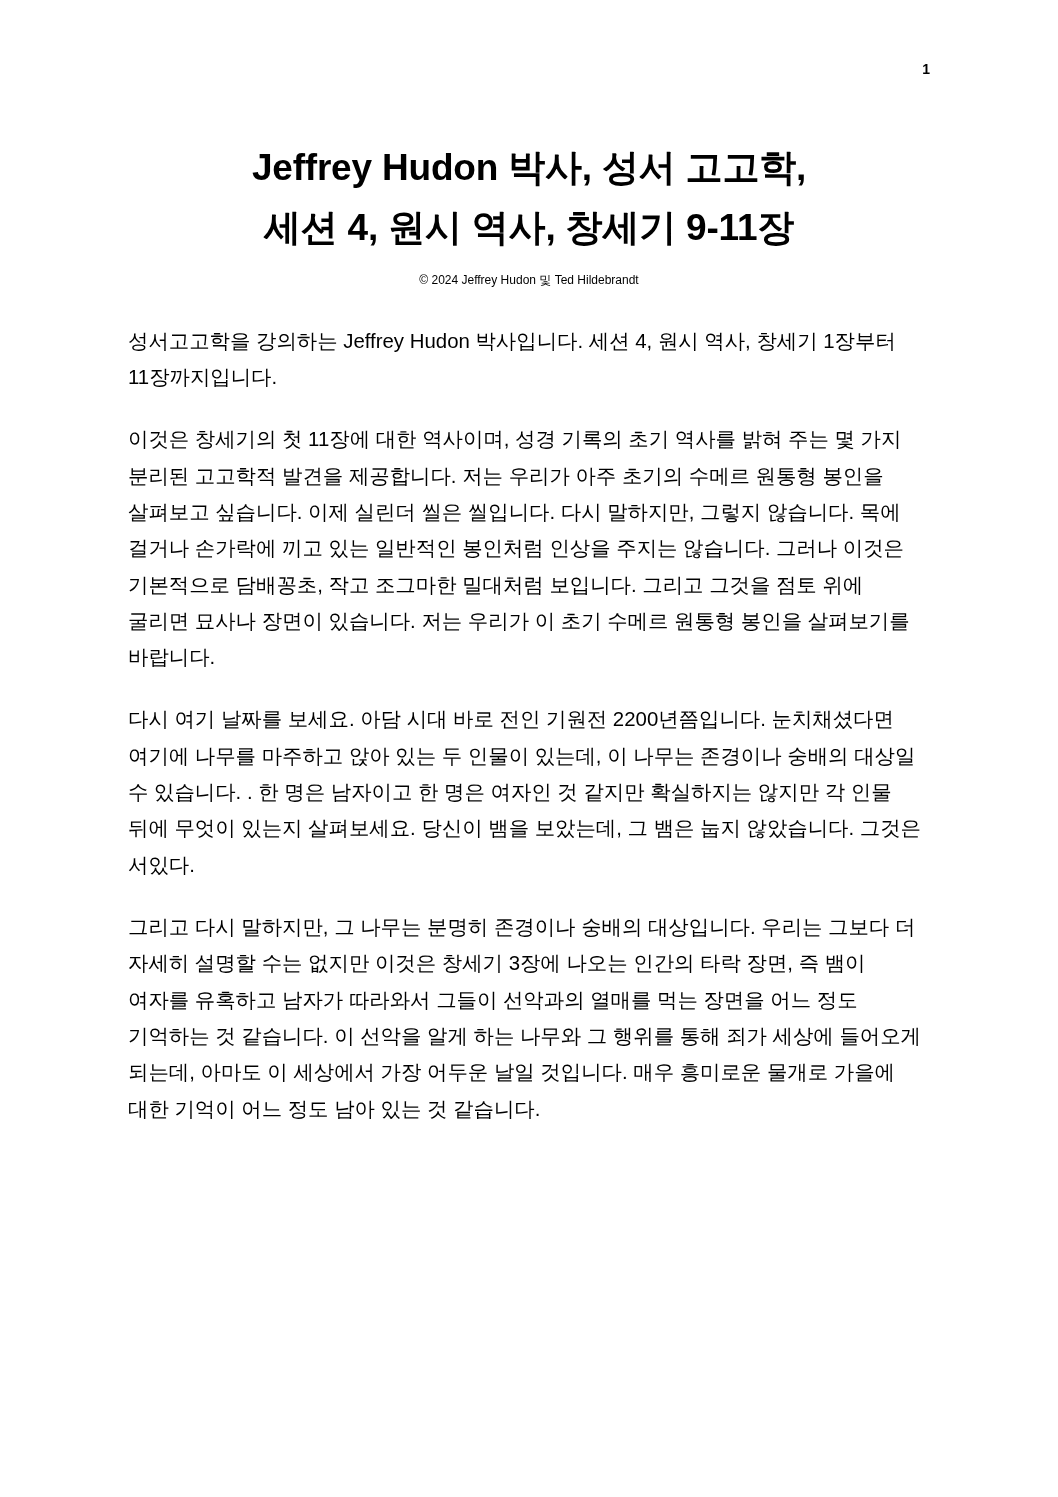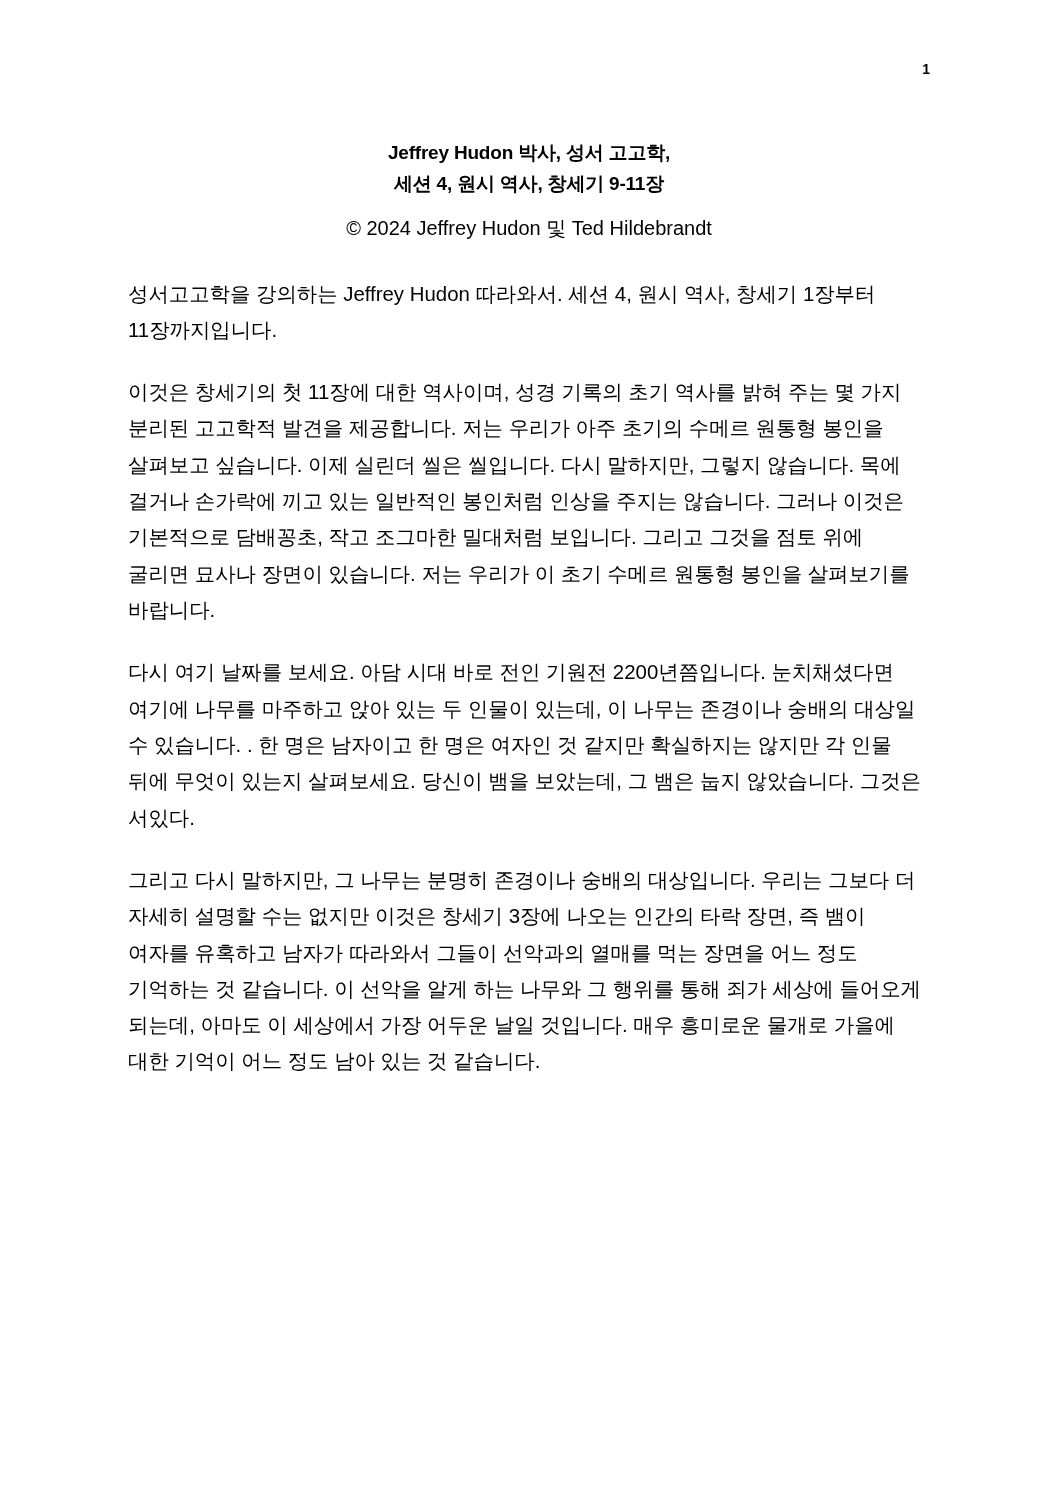--- a/index.html
+++ b/index.html
@@ -25,32 +25,32 @@
   .page-number {
     position: absolute;
     top: 62px;
     right: 128px;
     font-size: 14px;
     font-weight: bold;
     line-height: 1;
   }
   .doc-title {
     text-align: center;
-    font-size: 19px;
+    font-size: 37px;
     font-weight: bold;
     line-height: 1.62;
     margin: 78px 0 0 0;
     letter-spacing: -0.2px;
   }
   .doc-title .line {
     display: block;
   }
   .copyright {
     text-align: center;
-    font-size: 20px;
+    font-size: 12px;
     font-weight: normal;
     margin: 14px 0 0 0;
     line-height: 1.4;
   }
   .body-copy {
     margin-top: 34px;
   }
   .para {
     font-size: 20.4px;
     line-height: 1.78;
@@ -70,19 +70,19 @@
   <div class="page-number">1</div>
 
   <h1 class="doc-title">
     <span class="line">Jeffrey Hudon 박사, 성서 고고학,</span>
     <span class="line">세션 4, 원시 역사, 창세기 9-11장</span>
   </h1>
 
   <div class="copyright">© 2024 Jeffrey Hudon 및 Ted Hildebrandt</div>
 
   <div class="body-copy">
-    <p class="para">성서고고학을 강의하는 Jeffrey Hudon 따라와서. 세션 4, 원시 역사, 창세기 1장부터 11장까지입니다.</p>
+    <p class="para">성서고고학을 강의하는 Jeffrey Hudon 박사입니다. 세션 4, 원시 역사, 창세기 1장부터 11장까지입니다.</p>
     <p class="para">이것은 창세기의 첫 11장에 대한 역사이며, 성경 기록의 초기 역사를 밝혀 주는 몇 가지 분리된 고고학적 발견을 제공합니다. 저는 우리가 아주 초기의 수메르 원통형 봉인을 살펴보고 싶습니다. 이제 실린더 씰은 씰입니다. 다시 말하지만, 그렇지 않습니다. 목에 걸거나 손가락에 끼고 있는 일반적인 봉인처럼 인상을 주지는 않습니다. 그러나 이것은 기본적으로 담배꽁초, 작고 조그마한 밀대처럼 보입니다. 그리고 그것을 점토 위에 굴리면 묘사나 장면이 있습니다. 저는 우리가 이 초기 수메르 원통형 봉인을 살펴보기를 바랍니다.</p>
     <p class="para">다시 여기 날짜를 보세요. 아담 시대 바로 전인 기원전 2200년쯤입니다. 눈치채셨다면 여기에 나무를 마주하고 앉아 있는 두 인물이 있는데, 이 나무는 존경이나 숭배의 대상일 수 있습니다. . 한 명은 남자이고 한 명은 여자인 것 같지만 확실하지는 않지만 각 인물 뒤에 무엇이 있는지 살펴보세요. 당신이 뱀을 보았는데, 그 뱀은 눕지 않았습니다. 그것은 서있다.</p>
     <p class="para">그리고 다시 말하지만, 그 나무는 분명히 존경이나 숭배의 대상입니다. 우리는 그보다 더 자세히 설명할 수는 없지만 이것은 창세기 3장에 나오는 인간의 타락 장면, 즉 뱀이 여자를 유혹하고 남자가 따라와서 그들이 선악과의 열매를 먹는 장면을 어느 정도 기억하는 것 같습니다. 이 선악을 알게 하는 나무와 그 행위를 통해 죄가 세상에 들어오게 되는데, 아마도 이 세상에서 가장 어두운 날일 것입니다. 매우 흥미로운 물개로 가을에 대한 기억이 어느 정도 남아 있는 것 같습니다.</p>
   </div>
 
 </div>
 
 </body></html>

